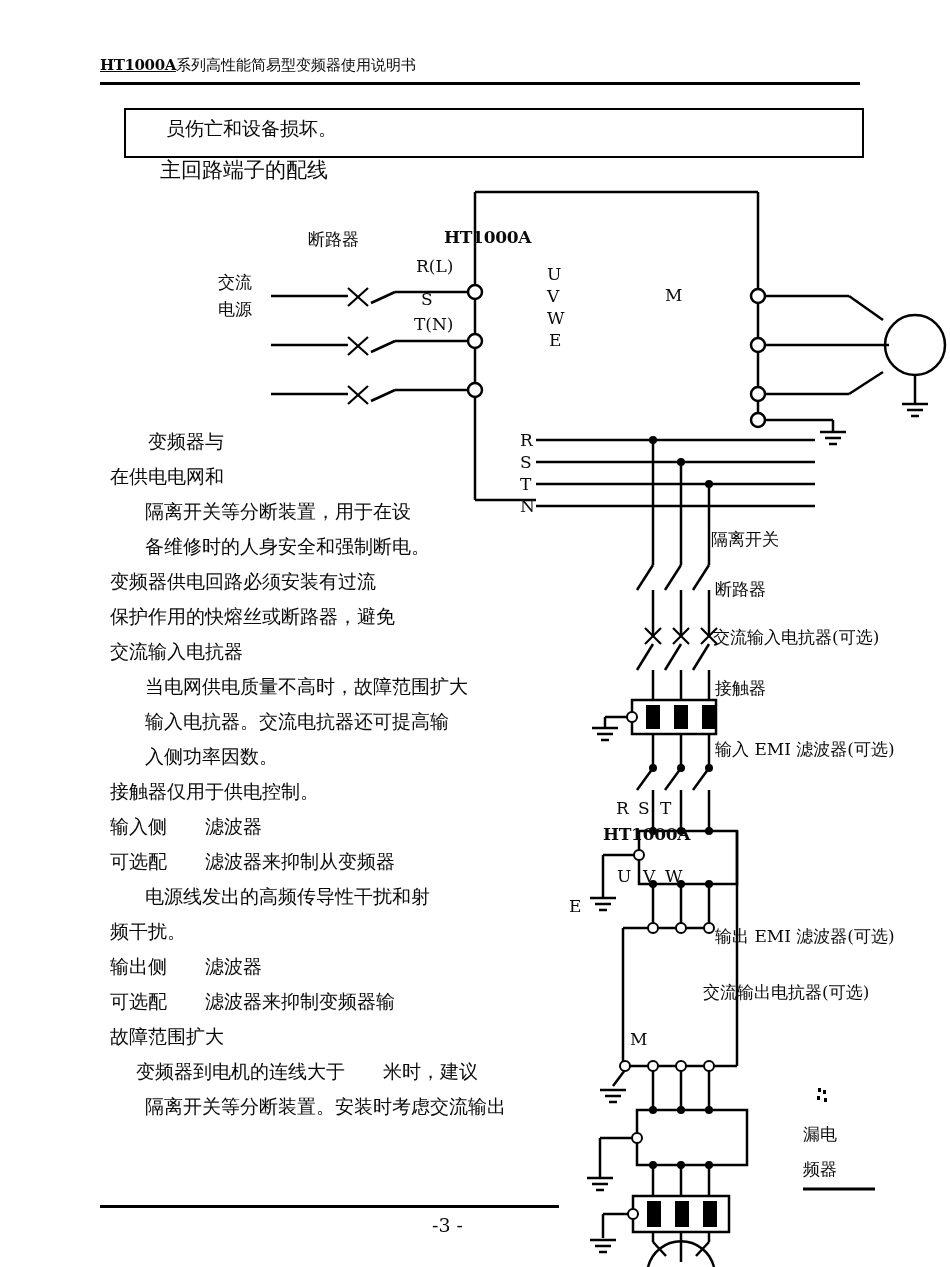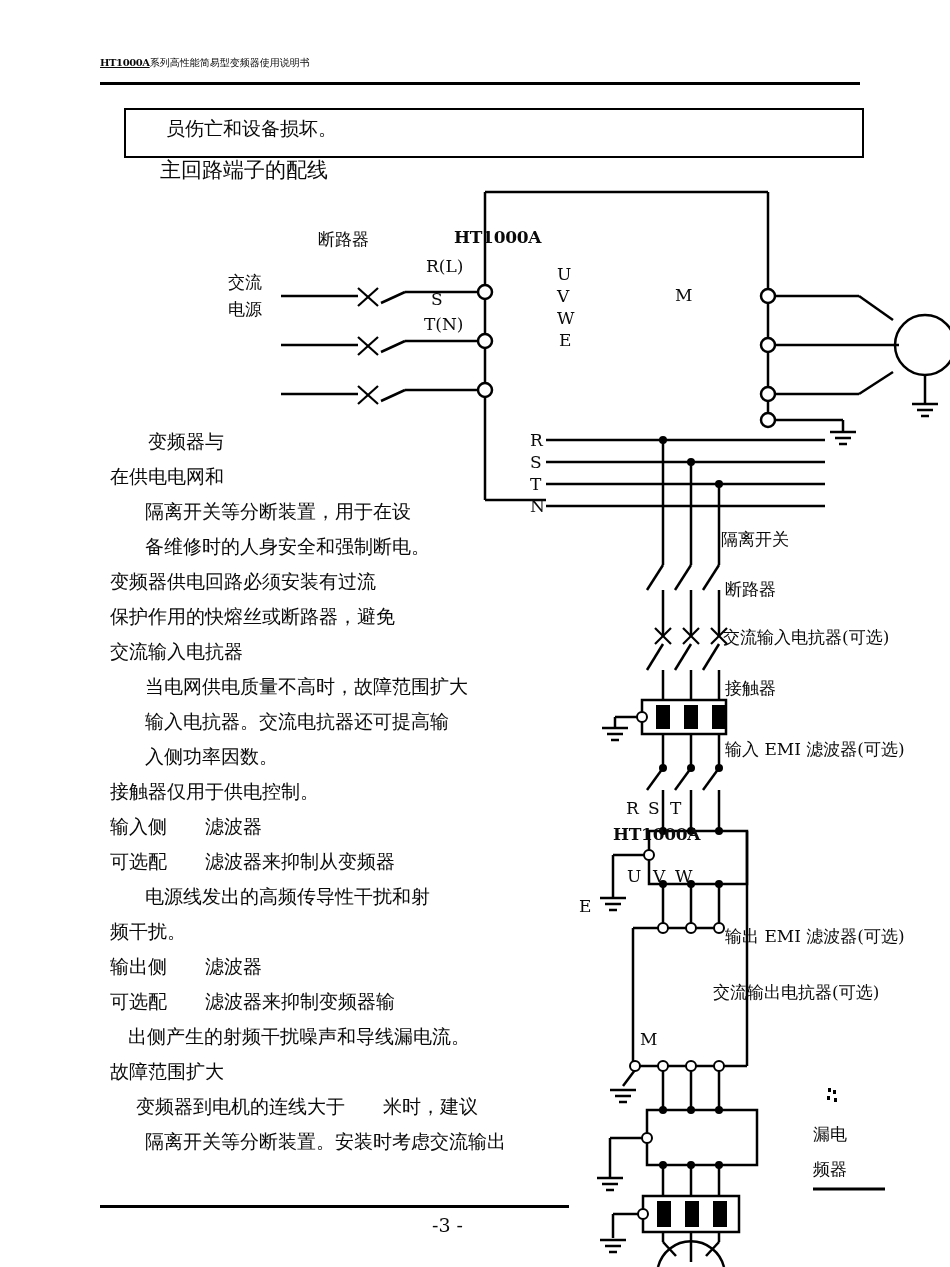--- a/index.html
+++ b/index.html
@@ -5,21 +5,21 @@
   html,body{margin:0;padding:0;background:#fff;}
   body{
     width:950px;height:1267px;position:relative;overflow:hidden;
     font-family:"DejaVu Sans","Liberation Sans",sans-serif;
     color:#0a0a0a;
   }
   .abs{position:absolute;}
   
   #header-band{left:100px;top:56px;width:760px;height:30px;}
   #header-title{left:0;top:0;font-family:"DejaVu Serif","Liberation Serif",serif;
-    font-size:10px;white-space:nowrap;}
+    font-size:15px;white-space:nowrap;}
   #header-title .brand{font-weight:bold;text-decoration:underline;letter-spacing:-.4px;}
   #header-rule{left:100px;top:82px;width:760px;height:3px;background:#000;}
   
   #warning-box{left:124px;top:108px;width:736px;height:46px;border:2px solid #000;background:#fff;}
   #warning-text{left:166px;top:116px;font-size:19px;font-family:"DejaVu Serif","Liberation Serif",serif;}
   
   #section-heading{left:160px;top:156px;font-size:21px;
     font-family:"DejaVu Serif","Liberation Serif",serif;}
   
   #body-text{left:100px;top:424px;width:470px;}
@@ -30,21 +30,21 @@
   #body-text .ind1{padding-left:48px;}
   #body-text .ind2{padding-left:10px;}
   #body-text .ind3{padding-left:28px;}
   #body-text .ind4{padding-left:36px;}
   #body-text .ind0{padding-left:0;margin-left:45px;}
   
   #footer-rule{left:100px;top:1205px;width:550px;height:3px;background:#000;}
   #page-number{left:432px;top:1214px;font-size:19px;
     font-family:"DejaVu Serif","Liberation Serif",serif;}
   
-  #diagram{left:13px;top:0;width:798px;height:1267px;}
+  #diagram{left:3px;top:0;width:798px;height:1267px;}
   #diagram svg{display:block;}
   .dlabel{
     font-family:"DejaVu Serif","Liberation Serif",serif;
     font-size:17px;fill:#0a0a0a;
   }
   .dlabel-b{font-weight:bold;letter-spacing:-.3px;}
   .dlabel-cn{font-size:17px;}
   
   .plate{fill:#fff;}
 </style>
@@ -74,21 +74,20 @@
   <div class="ln ind0">当电网供电质量不高时，故障范围扩大</div>
   <div class="ln ind0">输入电抗器。交流电抗器还可提高输</div>
   <div class="ln ind0">入侧功率因数。</div>
   <div class="ln ind2">接触器仅用于供电控制。</div>
   <div class="ln ind2">输入侧　　滤波器</div>
   <div class="ln ind2">可选配　　滤波器来抑制从变频器</div>
   <div class="ln ind0">电源线发出的高频传导性干扰和射</div>
   <div class="ln ind2">频干扰。</div>
   <div class="ln ind2">输出侧　　滤波器</div>
   <div class="ln ind2">可选配　　滤波器来抑制变频器输</div>
-  <div class="ln ind3">出侧产生的射频干扰噪声和导线漏电流。</div>
   <div class="ln ind2">故障范围扩大</div>
   <div class="ln ind4">变频器到电机的连线大于　　米时，建议</div>
   <div class="ln ind0">隔离开关等分断装置。安装时考虑交流输出</div>
 </div>
 
 <div class="abs" id="footer-rule"></div>
 <div class="abs" id="page-number">-3  -</div>
 
 <div class="abs" id="diagram">
 <svg width="950" height="1267" viewBox="0 0 950 1267" xmlns="http://www.w3.org/2000/svg">

